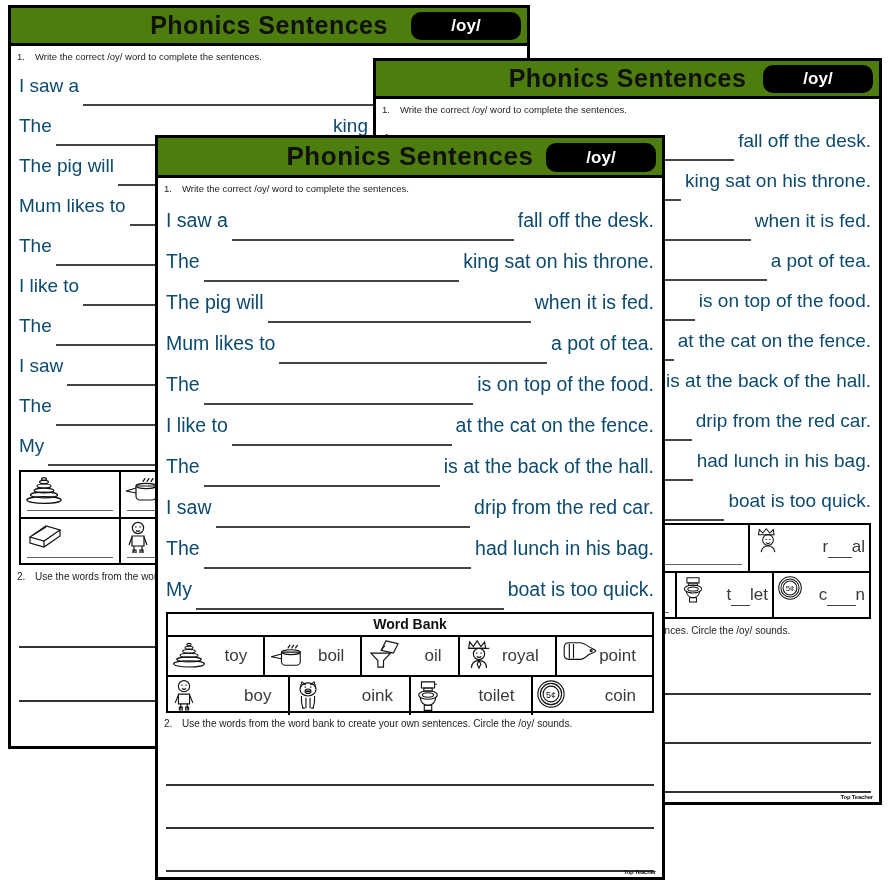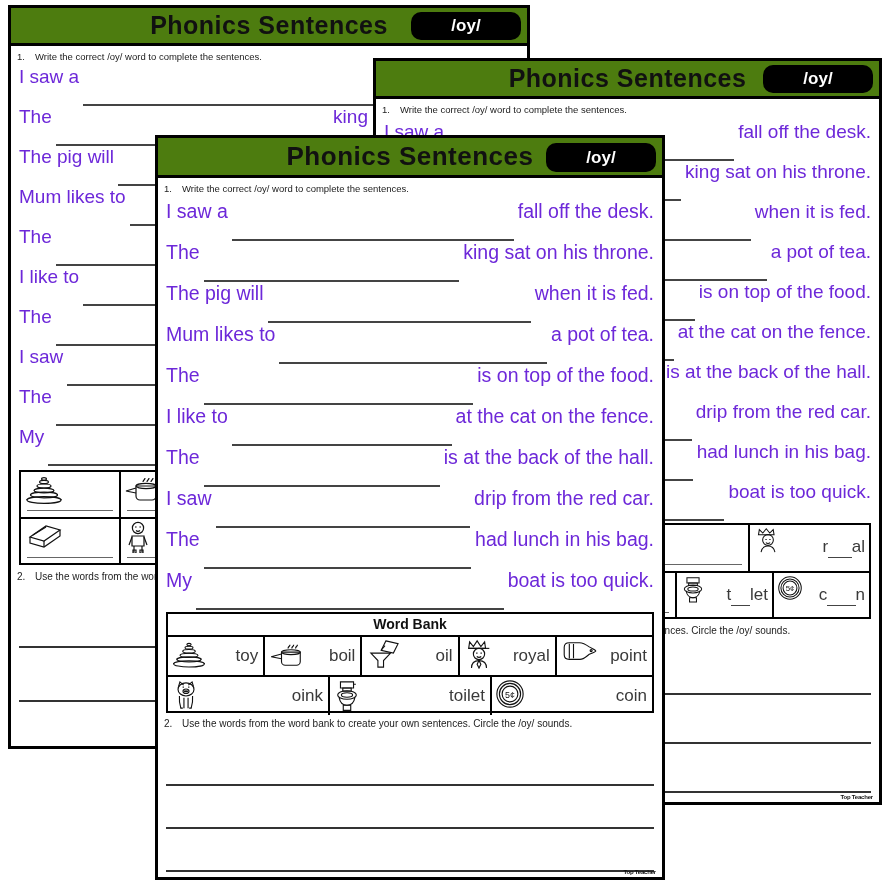--- a/index.html
+++ b/index.html
@@ -17,37 +17,37 @@
   .sheet .hdr .title{font-weight:bold;letter-spacing:.5px;white-space:nowrap;}
   .sheet .hdr .badge{position:absolute;background:#000;color:#fff;
                      border-radius:10px;font-weight:bold;display:flex;
                      align-items:center;justify-content:center;white-space:nowrap;}
 
   .instr{display:flex;gap:7px;align-items:baseline;white-space:nowrap;
          color:#222;padding:5px 0 2px 6px;}
   .instr .num{width:11px;flex:none;}
 
   .sents{padding:0 8px;box-sizing:border-box;}
-  .srow{display:flex;align-items:flex-start;white-space:nowrap;color:#6d28d9;}
+  .srow{display:flex;align-items:center;white-space:nowrap;color:#0c4a6e;}
   .sline{flex:1 1 auto;border-bottom:2px solid #444;margin:0 4px;
          min-width:8px;align-self:flex-end;}
   .spre{flex:none;}
   .spost{flex:none;}
 
   
   .wb{border:2px solid #000;box-sizing:border-box;background:#fff;}
   .wb-title{text-align:center;font-weight:bold;border-bottom:2px solid #000;
             line-height:1;padding:3px 0 4px;}
   .wb-row{display:flex;}
   .wb-row+.wb-row{border-top:2px solid #000;}
   .wb-cell{flex:1 1 0;display:flex;align-items:center;justify-content:flex-end;
            box-sizing:border-box;position:relative;overflow:hidden;}
   .wb-cell+.wb-cell{border-left:2px solid #000;}
   .wb-cell .pic{position:absolute;left:3px;top:2px;}
-  .wb-cell .wlab{color:#3a3a3a;padding-right:5px;padding-bottom:1px;}
+  .wb-cell .wlab{color:#3a3a3a;padding-right:16px;padding-bottom:1px;}
   .wb-cell .blankword{color:#3a3a3a;padding-right:4px;padding-bottom:1px;
                       white-space:nowrap;}
   .blankword u{border-bottom:1.5px solid #444;text-decoration:none;
                display:inline-block;}
   .wb-cell .emptyline{border-bottom:1.5px solid #666;position:absolute;
                       left:6px;right:6px;bottom:6px;}
 
   .writelines{padding:0 8px;box-sizing:border-box;}
   .wline{border-bottom:2px solid #333;}
 
@@ -594,20 +594,35 @@
                   <circle cx="33" cy="12.5" r="1.1"></circle>
                 </g>
               </svg>
           </span>
           <span class="wlab">point</span>
         </div>
       </div>
       <div class="wb-row">
         <div class="wb-cell">
           <span class="pic">
+            <svg width="26" height="32" viewBox="0 0 28 34">
+                <g fill="none" stroke="#111" stroke-width="1.2">
+                  <circle cx="14" cy="7.5" r="6"></circle>
+                  <path d="M11 6.5h1.6M15.4 6.5H17M11.8 10c1.4 1.2 3 1.2 4.4 0"></path>
+                  <path d="M8 16h12v10.5H8z"></path>
+                  <path d="M8 17l-3.5 8.5M20 17l3.5 8.5"></path>
+                  <path d="M10.5 26.5v5.5M17.5 26.5V32"></path>
+                  <path d="M9 30h3.2v3.2H9zM15.8 30H19v3.2h-3.2z"></path>
+                </g>
+              </svg>
+          </span>
+          <span class="wlab">boy</span>
+        </div>
+        <div class="wb-cell">
+          <span class="pic">
             <svg width="30" height="32" viewBox="0 0 32 34">
                 <g fill="none" stroke="#111" stroke-width="1.2">
                   <path d="M8 8l1.5-5 4 3.5M24 8l-1.5-5-4 3.5"></path>
                   <ellipse cx="16" cy="11" rx="8.5" ry="7"></ellipse>
                   <ellipse cx="16" cy="13" rx="3.2" ry="2.4"></ellipse>
                   <circle cx="15" cy="13" r=".6"></circle>
                   <circle cx="17" cy="13" r=".6"></circle>
                   <path d="M12.4 8.6h1.3M18.3 8.6h1.3"></path>
                   <path d="M9 18c-.5 6 .5 10 1.5 13M23 18c.5 6-.5 10-1.5 13"></path>
                   <path d="M13.8 20v11M18.2 20v11"></path>

